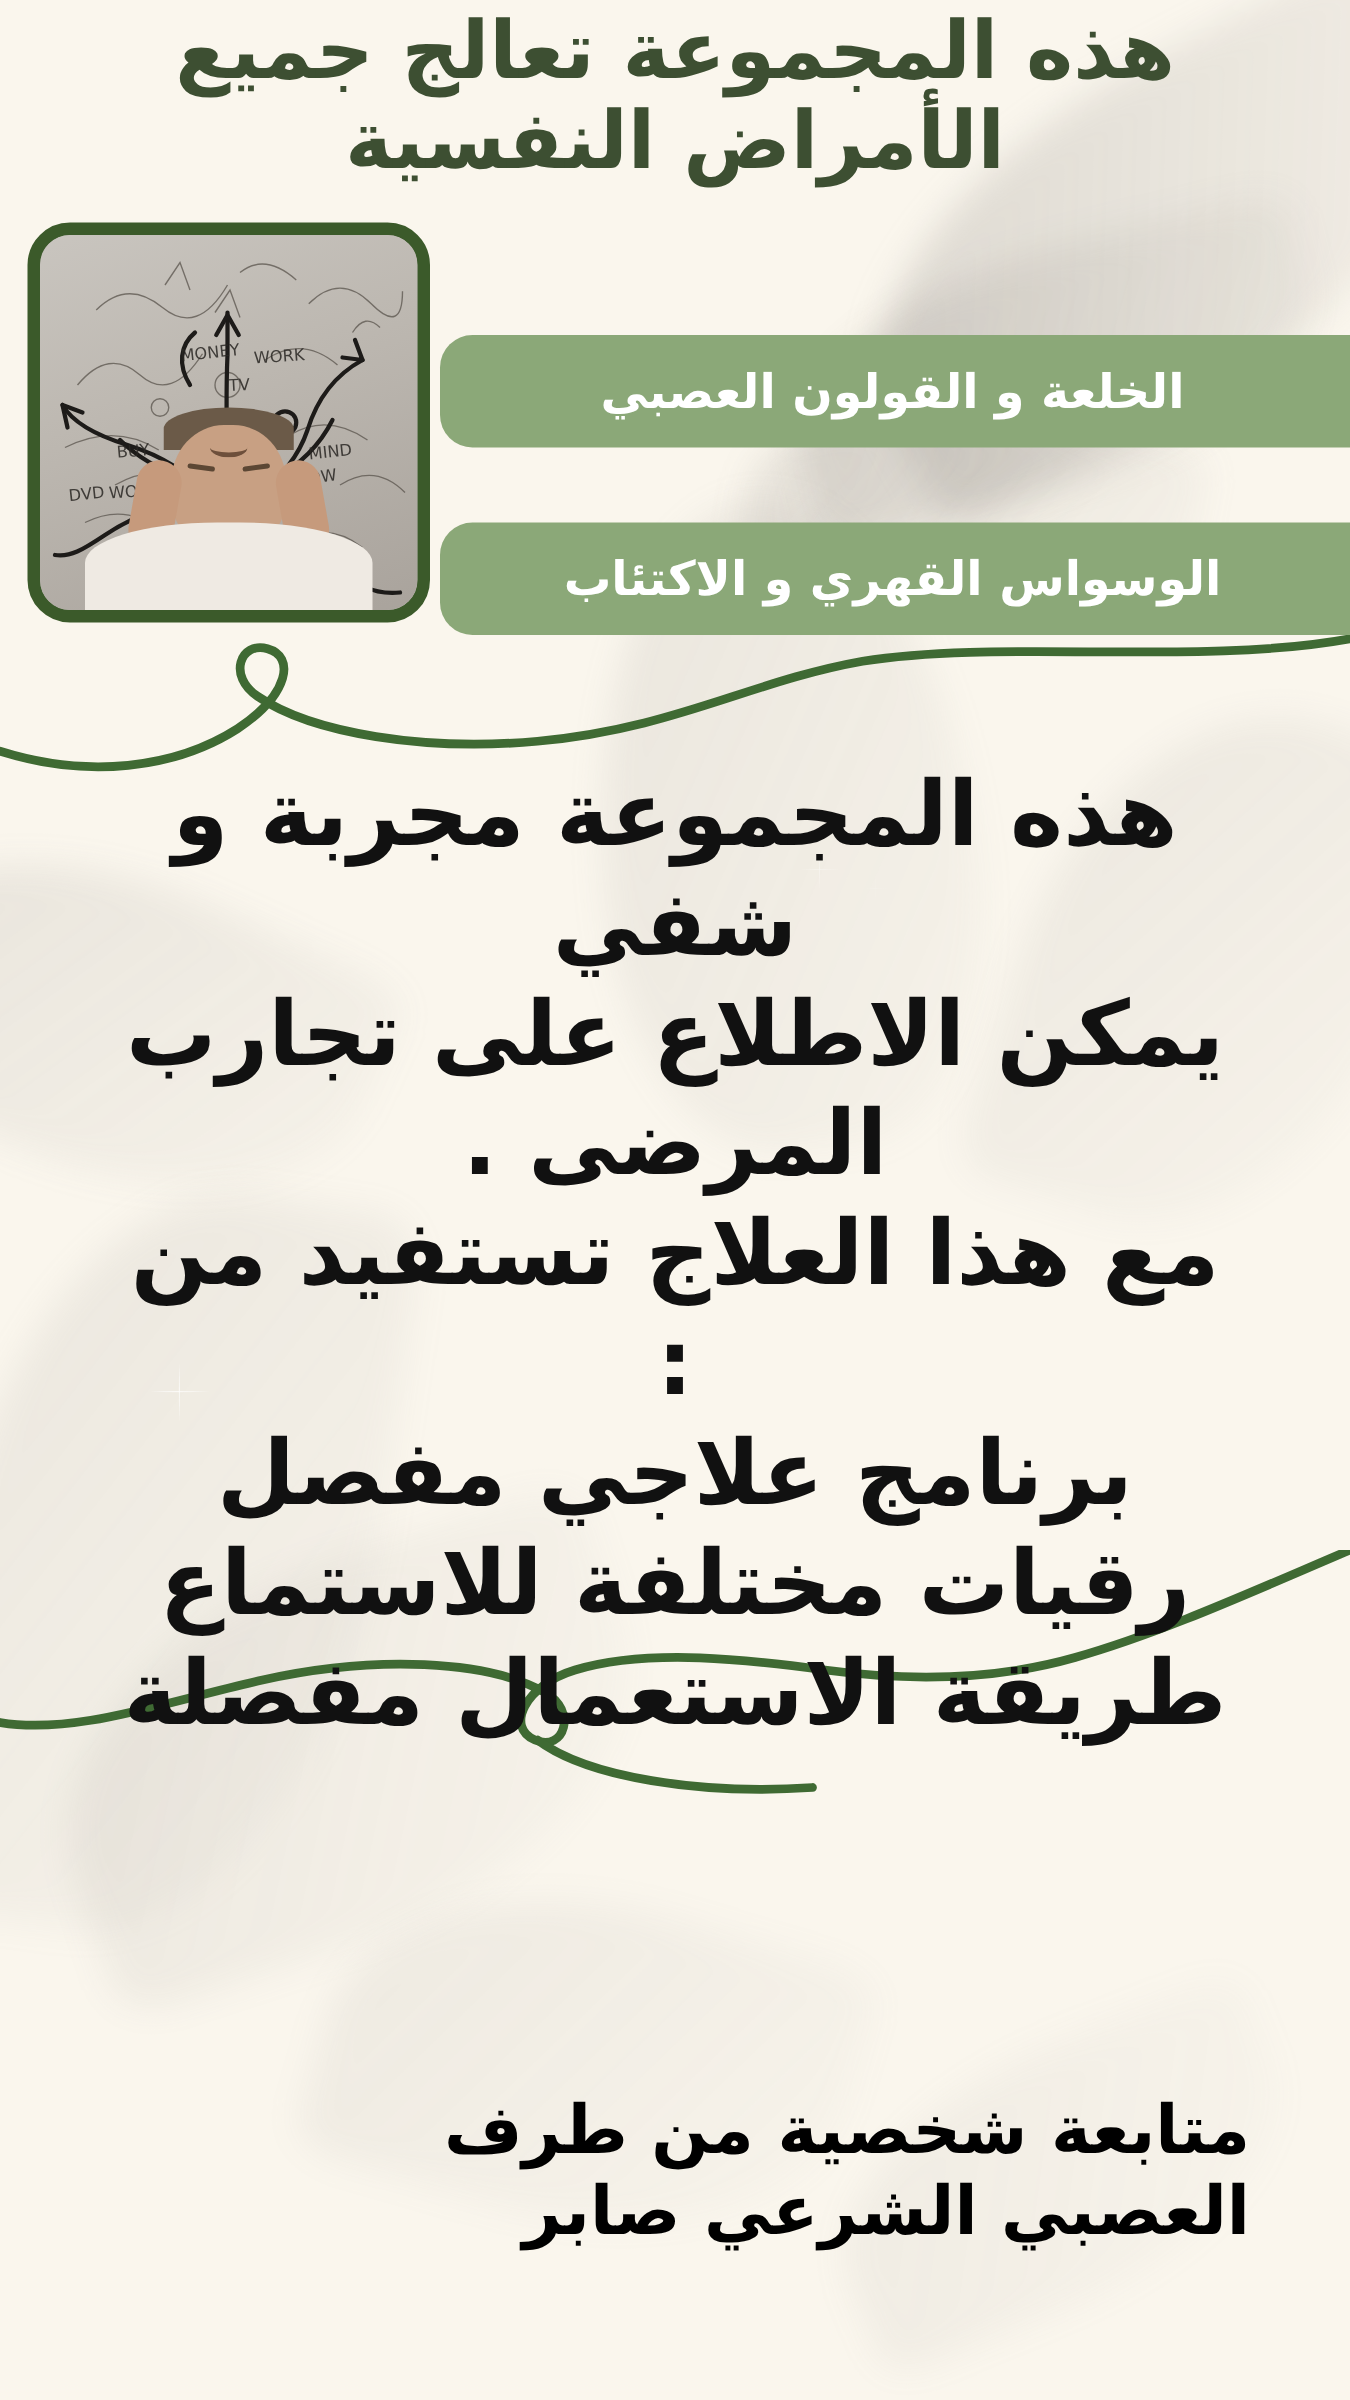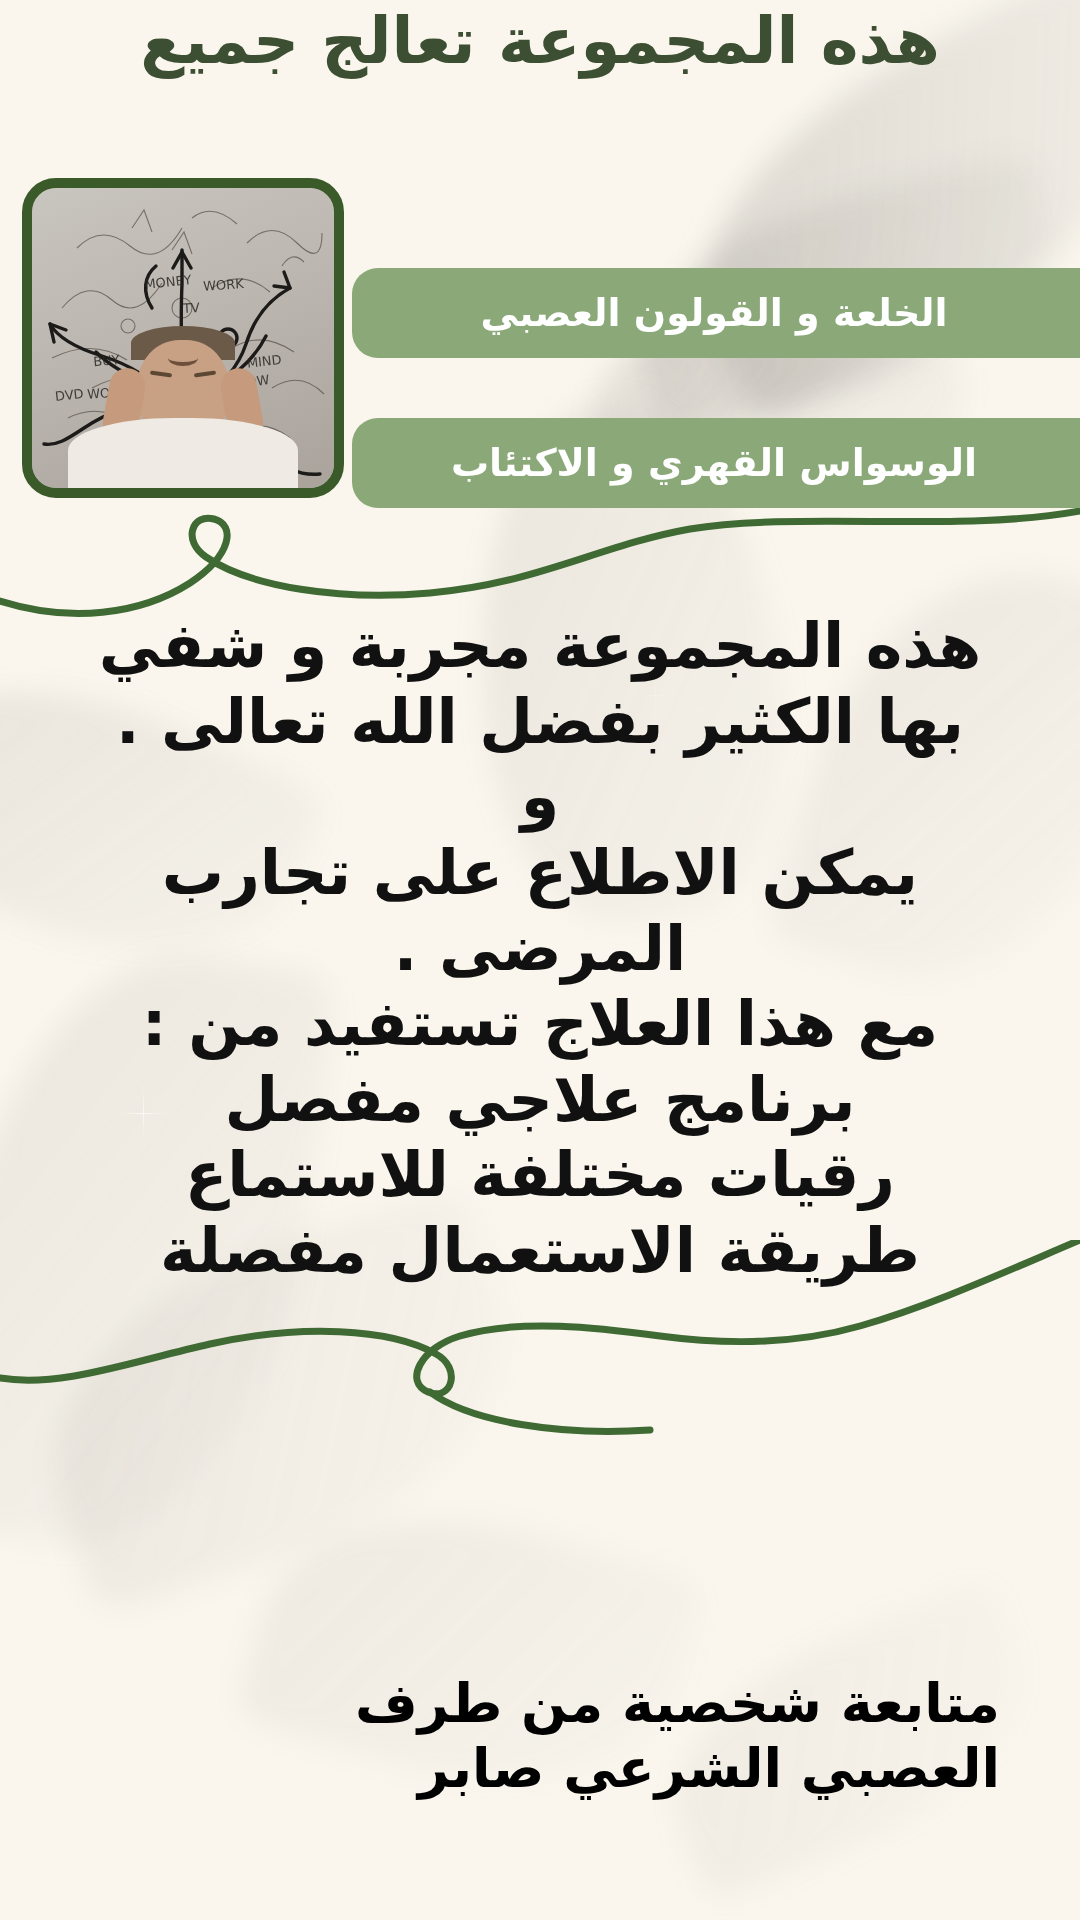--- a/index.html
+++ b/index.html
@@ -120,21 +120,21 @@
   
   .swirl{position:absolute;left:0;width:1080px;z-index:4;pointer-events:none;}
   .swirl-top{top:505px;height:130px;}
   .swirl-bottom{top:1240px;height:200px;}
 
   
   .body-text{
     position:absolute;left:0;right:0;top:608px;
     text-align:center;
     color:#111111;
-    font-size:62px;
+    font-size:72px;
     font-weight:bold;
     line-height:1.22;
     padding:0 94px;
     box-sizing:border-box;
     z-index:5;
   }
   .body-text p{margin:0;}
   .body-text .blk{margin-bottom:0;}
 
   
@@ -164,20 +164,21 @@
   <div class="leaf l8"></div>
   <div class="leaf l9"></div>
   <div class="leaf l10"></div>
 </div>
 <div class="sparkle sp1"></div>
 <div class="sparkle sp2"></div>
 <div class="sparkle sp3"></div>
 
 <div class="title">
   <div>هذه المجموعة تعالج جميع</div>
+  <div>الأمراض النفسية</div>
 </div>
 
 <div class="photo-card">
   <div class="photo-inner">
     <div class="wall"></div>
     <svg class="scribbles" viewBox="0 0 302 300" preserveAspectRatio="none">
       <g stroke="#5a544d" stroke-width="1.1" fill="none" opacity=".75">
         <path d="M30 120 Q55 90 80 112 T130 95"></path>
         <path d="M45 60 Q70 35 98 58 T150 40"></path>
         <path d="M160 30 Q180 14 205 36"></path>
@@ -242,21 +243,20 @@
 </div>
 
 <svg class="swirl swirl-top" viewBox="0 0 1080 130" preserveAspectRatio="none">
   <path d="M0 96 C70 118 140 110 190 78 C232 50 236 20 214 14
            C192 8 182 36 206 52 C250 82 340 96 430 88
            C540 78 600 40 690 24 C800 6 960 28 1080 6" fill="none" stroke="#3f6a33" stroke-width="7" stroke-linecap="round"></path>
 </svg>
 
 <div class="body-text">
   <p class="blk">هذه المجموعة مجربة و شفي</p>
-  <p class="blk">بها الكثير بفضل الله تعالى . و</p>
   <p class="blk">يمكن الاطلاع على تجارب</p>
   <p class="blk">المرضى .</p>
   <p class="blk">مع هذا العلاج تستفيد من :</p>
   <p class="blk">برنامج علاجي مفصل</p>
   <p class="blk">رقيات مختلفة للاستماع</p>
   <p class="blk">طريقة الاستعمال مفصلة</p>
 </div>
 
 <svg class="swirl swirl-bottom" viewBox="0 0 1080 200" preserveAspectRatio="none">
   <path d="M1080 0 C1000 34 930 66 860 86 C790 106 720 104 660 96

